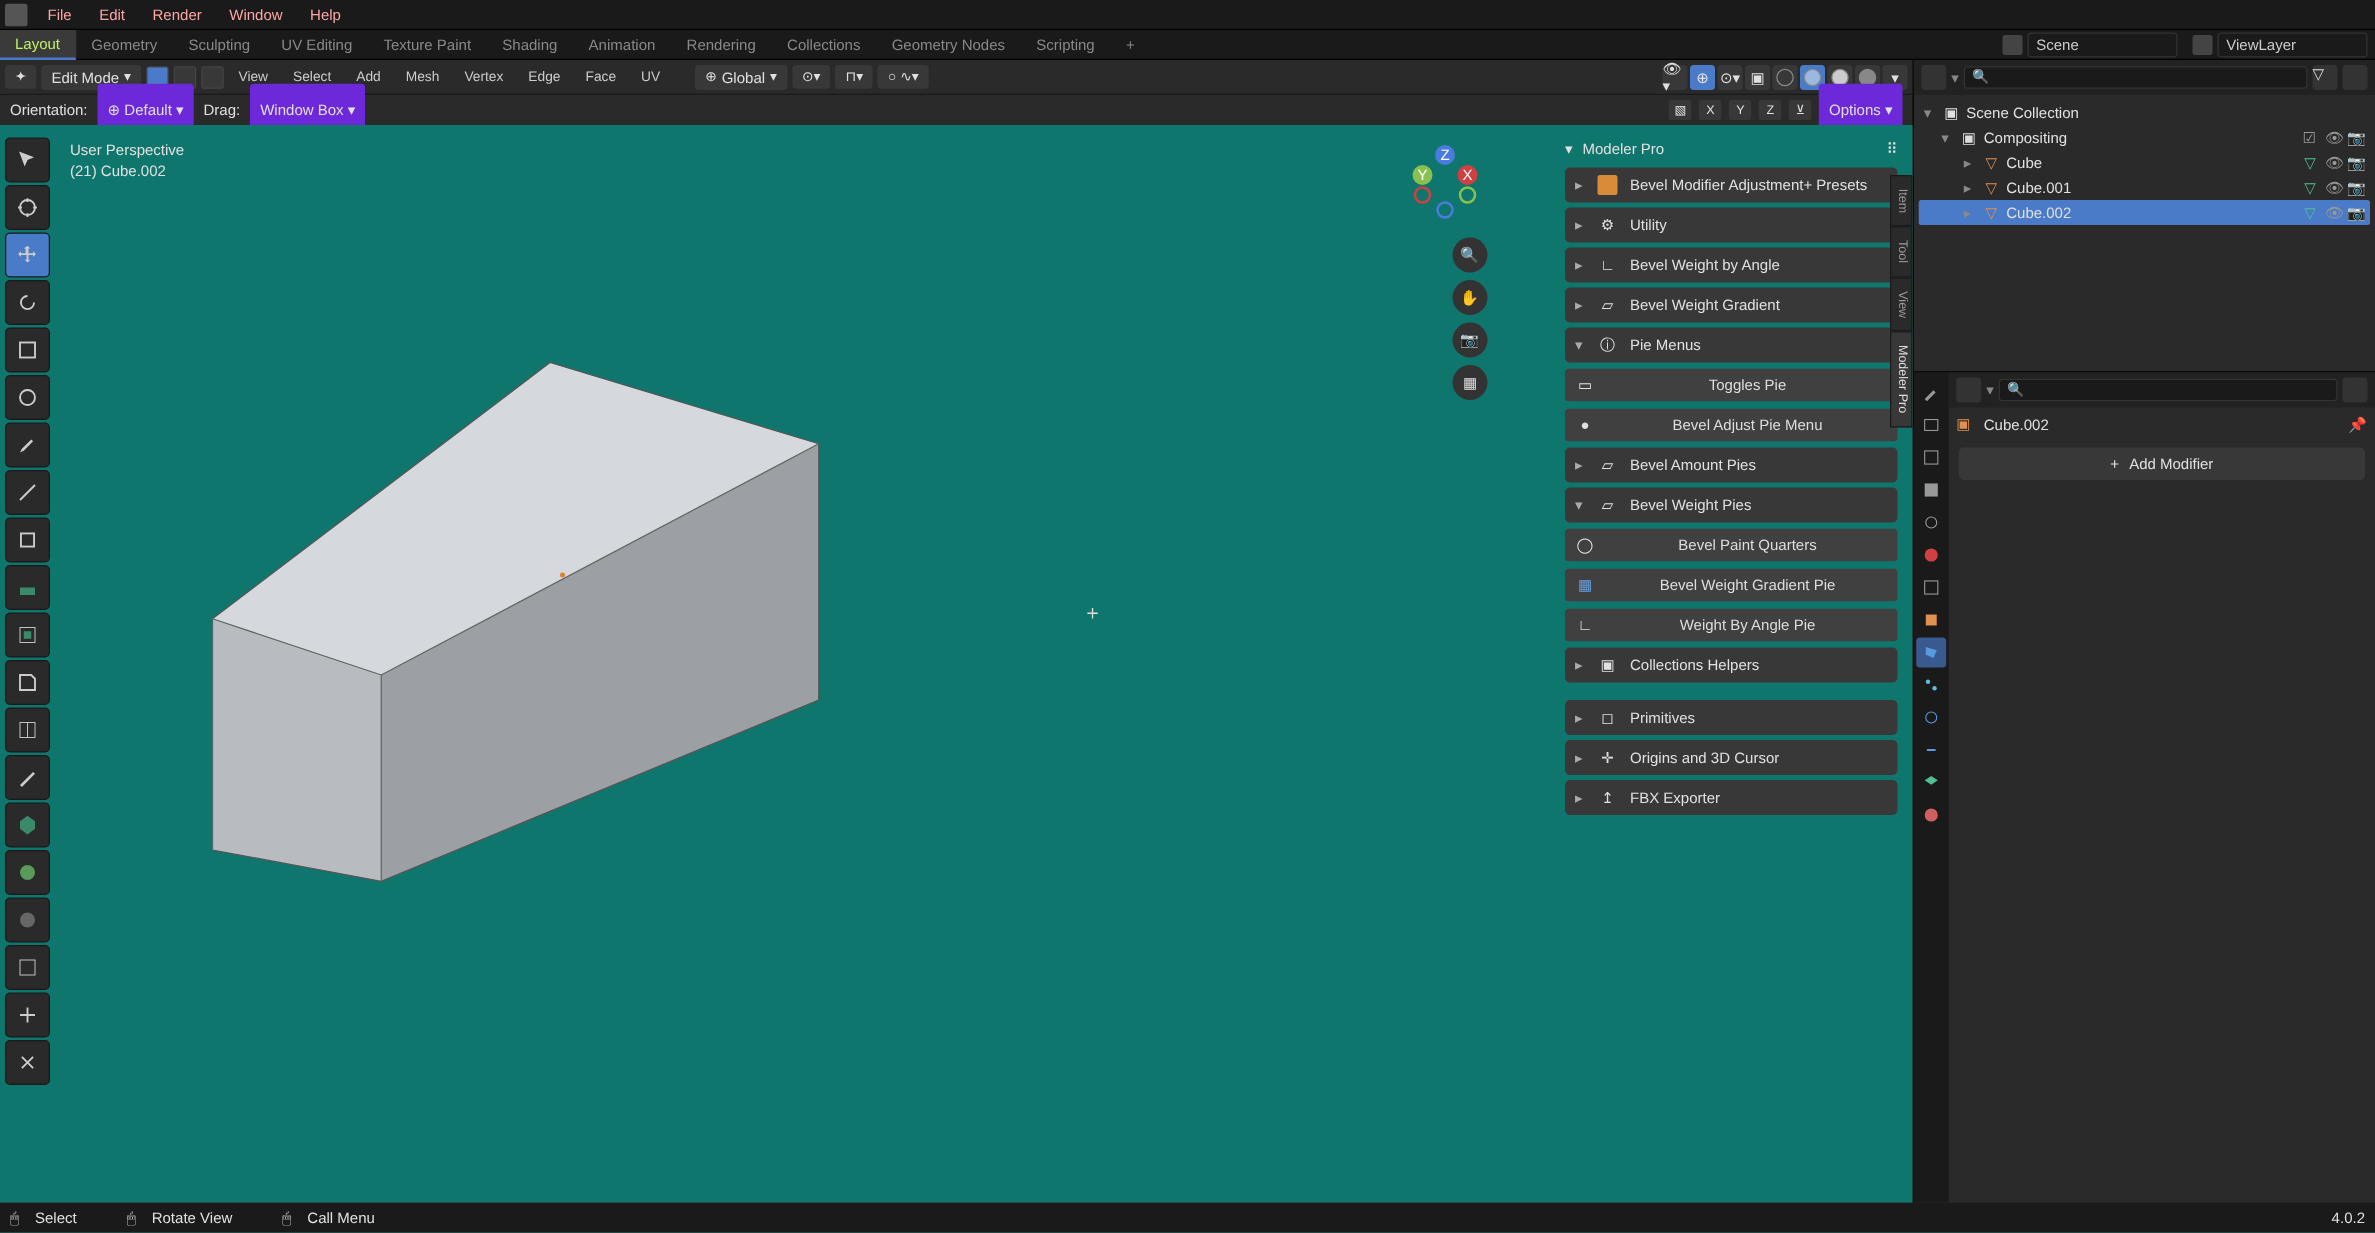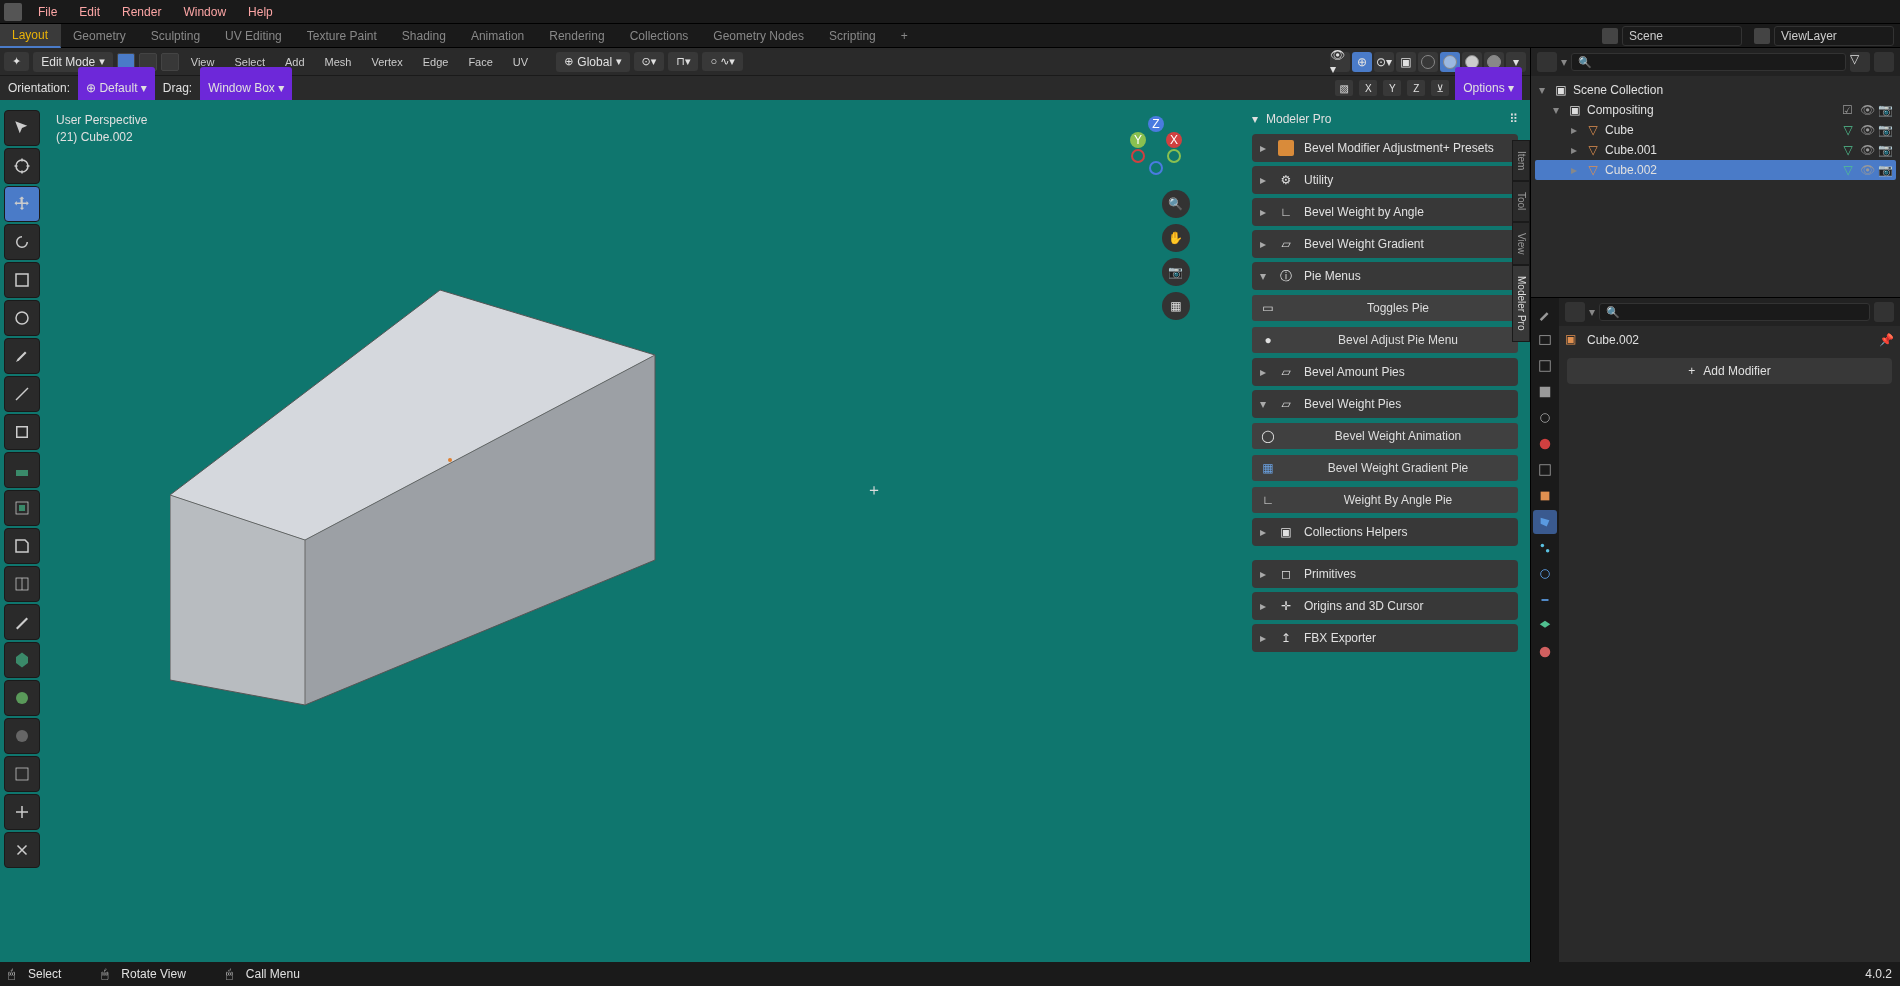--- a/index.html
+++ b/index.html
@@ -2,21 +2,21 @@
 <html><head>
 <meta charset="utf-8">
 <style>
 *{margin:0;padding:0;box-sizing:border-box;font-family:-apple-system,BlinkMacSystemFont,"Segoe UI",sans-serif;font-size:12px;color:#e0e0e0;user-select:none}
 body{width:1900px;height:986px;background:#3a3a3a;overflow:hidden;display:flex;flex-direction:column}
 .topmenu{height:24px;background:#1a1a1a;display:flex;align-items:center;padding:0 4px;gap:2px;border-bottom:1px solid #000}
 .topmenu .mitem{padding:2px 10px;color:#fca5a5;cursor:pointer}
 .topmenu .ws-icon{width:18px;height:18px;background:#555;border-radius:2px;margin-right:4px}
 .workspaces{height:24px;background:#1a1a1a;display:flex;align-items:center;border-bottom:1px solid #000}
 .workspaces .ws{padding:4px 12px;color:#888;cursor:pointer;border-right:1px solid transparent}
-.workspaces .ws.active{background:#3a3a3a;color:#eab308;border-bottom:2px solid #4a7bc8}
+.workspaces .ws.active{background:#3a3a3a;color:#bef264;border-bottom:2px solid #4a7bc8}
 .workspaces .spacer{flex:1}
 .scene-box{display:flex;align-items:center;gap:4px;padding:0 6px}
 .scene-box .ico{width:16px;height:16px;background:#444;border-radius:2px}
 .scene-box input{background:#1a1a1a;border:1px solid #333;color:#ccc;padding:2px 6px;width:120px;border-radius:3px}
 .maincontent{flex:1;display:flex;min-height:0}
 .viewport-area{flex:1;display:flex;flex-direction:column;min-width:0}
 .view-header{height:28px;background:#2a2a2a;display:flex;align-items:center;padding:0 4px;gap:4px;border-bottom:1px solid #1a1a1a}
 .view-header .dd{background:#383838;padding:3px 8px;border-radius:3px;cursor:pointer;display:flex;align-items:center;gap:4px;font-size:11px}
 .view-header .sel-btn{width:18px;height:18px;background:#383838;border-radius:2px;cursor:pointer;border:1px solid #444}
 .view-header .sel-btn.active{background:#4a7bc8}
@@ -364,21 +364,21 @@
             <span class="ico">▱</span>
             <span>Bevel Amount Pies</span>
           </div>
         <div class="row">
             <span class="tri">▾</span>
             <span class="ico">▱</span>
             <span>Bevel Weight Pies</span>
           </div>
         <div class="subrow">
             <span class="ico">◯</span>
-            <span class="lbl">Bevel Weight Animation</span>
+            <span class="lbl">Bevel Paint Quarters</span>
           </div>
         <div class="subrow">
             <span class="ico" style="color:#6aa0e0">▦</span>
             <span class="lbl">Bevel Weight Gradient Pie</span>
           </div>
         <div class="subrow">
             <span class="ico">∟</span>
             <span class="lbl">Weight By Angle Pie</span>
           </div>
         <div class="row">

